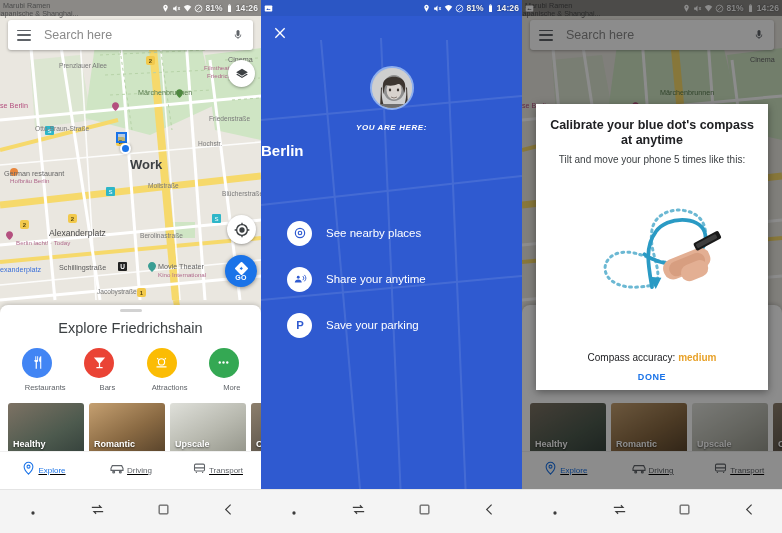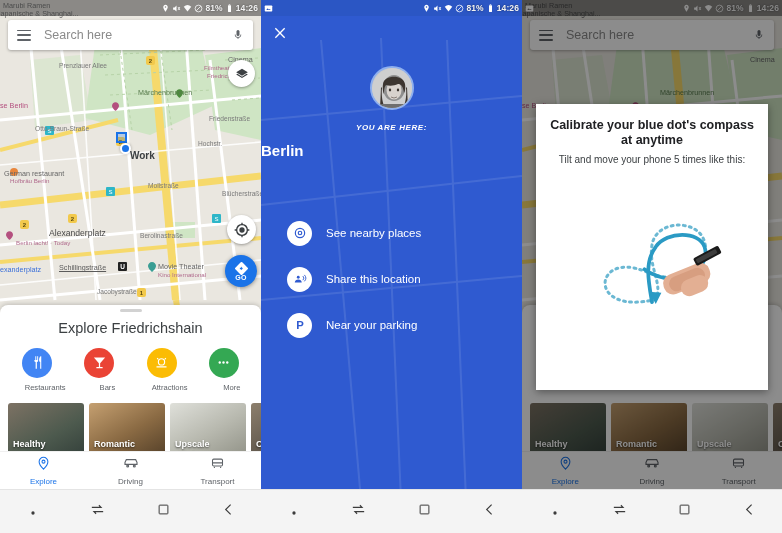--- a/index.html
+++ b/index.html
@@ -84,21 +84,21 @@
   .google-logo span:nth-child(2){color:#EA4335}
   .google-logo span:nth-child(3){color:#FBBC05}
   .google-logo span:nth-child(4){color:#4285F4}
   .google-logo span:nth-child(5){color:#34A853}
   .google-logo span:nth-child(6){color:#EA4335}
 
   
   .work-marker { position:absolute; left:120px; top:143px; z-index:16; }
   .work-dot { width:11px; height:11px; border-radius:50%; background:#1a73e8;
               border:2px solid #fff; box-shadow:0 0 3px rgba(0,0,0,.3); }
-  .work-label { position:absolute; left:130px; top:150px; font-size:10px;
+  .work-label { position:absolute; left:130px; top:157px; font-size:13px;
                 color:#3c4043; font-weight:600; z-index:16;}
   .work-sq { position:absolute; left:116px; top:132px; width:11px; height:11px;
              border:2px solid #1a73e8; background:rgba(26,115,232,.25); }
 
   
   .sheet {
     position: absolute; left: 0; right: 0; bottom: 44px; top: 305px;
     background: #fff; border-radius: 8px 8px 0 0; z-index: 25;
     box-shadow: 0 -1px 4px rgba(0,0,0,.18);
   }
@@ -118,22 +118,22 @@
               text-shadow: 0 1px 2px rgba(0,0,0,.6); }
   .card.c1 { background: linear-gradient(150deg,#7d7264 0%,#4d5a4e 55%,#2e3a36 100%); }
   .card.c2 { background: linear-gradient(150deg,#c5a071 0%,#8a6a43 50%,#4a3824 100%); }
   .card.c3 { background: linear-gradient(150deg,#dfe0da 0%,#b7b8ae 50%,#8a8b80 100%); }
   .card.c4 { background: linear-gradient(150deg,#8d7f6d 0%,#5b5348 60%,#3a342c 100%); }
 
   .bottomnav {
     position:absolute; left:0; right:0; bottom: 44px; height: 38px; background:#fff;
     display:flex; z-index: 28; border-top:1px solid #f0f0f0;
   }
-  .bn-item { flex:1; display:flex; flex-direction:column; align-items:center;
-             justify-content:center; gap:2px; }
+  .bn-item { flex:1; display:flex; flex-direction:row; align-items:center;
+             justify-content:center; gap:2px;text-decoration:underline; }
   .bn-lbl { font-size:8px; color:#5f6368; }
   .bn-item.active .bn-lbl { color:#1a73e8; }
 
   
   .androidnav {
     position:absolute; left:0; right:0; bottom:0; height:44px; background:#f4f4f4;
     display:flex; align-items:center; z-index:60; border-top:1px solid #e4e4e4;
   }
   .an-btn { flex:1; display:flex; align-items:center; justify-content:center; }
 
@@ -284,21 +284,21 @@
           <div class="map-lbl road" style="left: 198px; top: 140px;">Hochstr.</div>
           <div class="map-lbl road" style="left: 35px; top: 125px;">Otto-Braun-Straße</div>
           <div class="map-lbl poi" style="left: 4px; top: 169px;">German restaurant</div>
           <div class="map-lbl sub" style="left: 10px; top: 177px;">Hofbräu Berlin</div>
           <div class="map-lbl road" style="left: 148px; top: 182px;">Mollstraße</div>
           <div class="map-lbl road" style="left: 222px; top: 190px;">Blücherstraße</div>
           <div class="map-lbl poi big" style="left: 16px; top: 228px;">Alexanderplatz</div>
           <div class="map-lbl sub" style="left: 16px; top: 239px;">Berlin lacht! · Today</div>
           <div class="map-lbl road" style="left: 140px; top: 232px;">Berolinastraße</div>
           <div class="map-lbl blue" style="left: 0px; top: 265px;">exanderplatz</div>
-          <div class="map-lbl " style="left: 59px; top: 263px; text-decoration: underline;">Schillingstraße</div>
+          <div class="map-lbl " style="left: 59px; top: 263px;">Schillingstraße</div>
           <div class="map-lbl poi" style="left: 158px; top: 262px;">Movie Theater</div>
           <div class="map-lbl sub" style="left: 158px; top: 271px;">Kino International</div>
           <div class="map-lbl road" style="left: 97px; top: 288px;">Jacobystraße</div>
         </div>
 
       <div class="google-logo"><span>G</span><span>o</span><span>o</span><span>g</span><span>l</span><span>e</span></div>
     </div>
 
     <div class="searchbar">
       <div class="hamburger">
@@ -536,29 +536,29 @@
         </div>
         <div class="action">
           <div class="action-ico">
             <svg viewBox="0 0 24 24" width="14" height="14" fill="currentColor">
               <circle cx="9" cy="9" r="2.4"></circle>
               <path d="M3 18c0-3 3-5 6-5s6 2 6 5H3z"></path>
               <path d="M17 7a5 5 0 0 1 0 7" stroke="currentColor" stroke-width="1.6" fill="none"></path>
               <path d="M19.5 5a8 8 0 0 1 0 11" stroke="currentColor" stroke-width="1.6" fill="none"></path>
             </svg>
           </div>
-          <div class="action-lbl">Share this location</div>
+          <div class="action-lbl">Share your anytime</div>
         </div>
         <div class="action">
           <div class="action-ico">
             <svg viewBox="0 0 24 24" width="16" height="16">
               <text x="12" y="18" font-size="17" font-weight="700" text-anchor="middle" fill="currentColor" font-family="Liberation Sans, sans-serif">P</text>
             </svg>
           </div>
-          <div class="action-lbl">Near your parking</div>
+          <div class="action-lbl">Save your parking</div>
         </div>
       </div>
 
 
     <div class="statusbar blue">
       <div class="sb-left">
         <span class="sb-ico">
             <svg viewBox="0 0 24 24" fill="#fff">
               <rect x="2" y="4" width="20" height="16" rx="2"></rect>
               <path d="M6 16l4-5 3 4 2-2 3 3z" fill="#2b56c4"></path>
@@ -770,20 +770,25 @@
             <rect x="112" y="58" width="52" height="22" rx="10" fill="#e3af93"></rect>
             <rect x="118" y="62" width="40" height="16" rx="8" fill="#d79e80"></rect>
             <rect x="128" y="70" width="30" height="18" rx="9" fill="#e3af93"></rect>
           </g>
           <g transform="rotate(-28 158 50)">
             <rect x="146" y="42" width="30" height="9" rx="2" fill="#1a1a1a"></rect>
             <rect x="148" y="44" width="24" height="5" rx="1.5" fill="#3d3d3d"></rect>
           </g>
         </svg>
       </div>
+      <div class="dlg-acc">
+        <span>Compass accuracy:</span>
+        <b id="acc-val" style="color: rgb(232, 162, 42);">medium</b>
+      </div>
+      <div class="dlg-done" style="color: rgb(26, 115, 232);">DONE</div>
     </div>
 
     <div class="statusbar dark">
       <div class="sb-left">
         <span class="sb-ico">
             <svg viewBox="0 0 24 24" fill="#fff">
               <rect x="2" y="4" width="20" height="16" rx="2"></rect>
               <path d="M6 16l4-5 3 4 2-2 3 3z" fill="#777"></path>
             </svg>
           </span>

